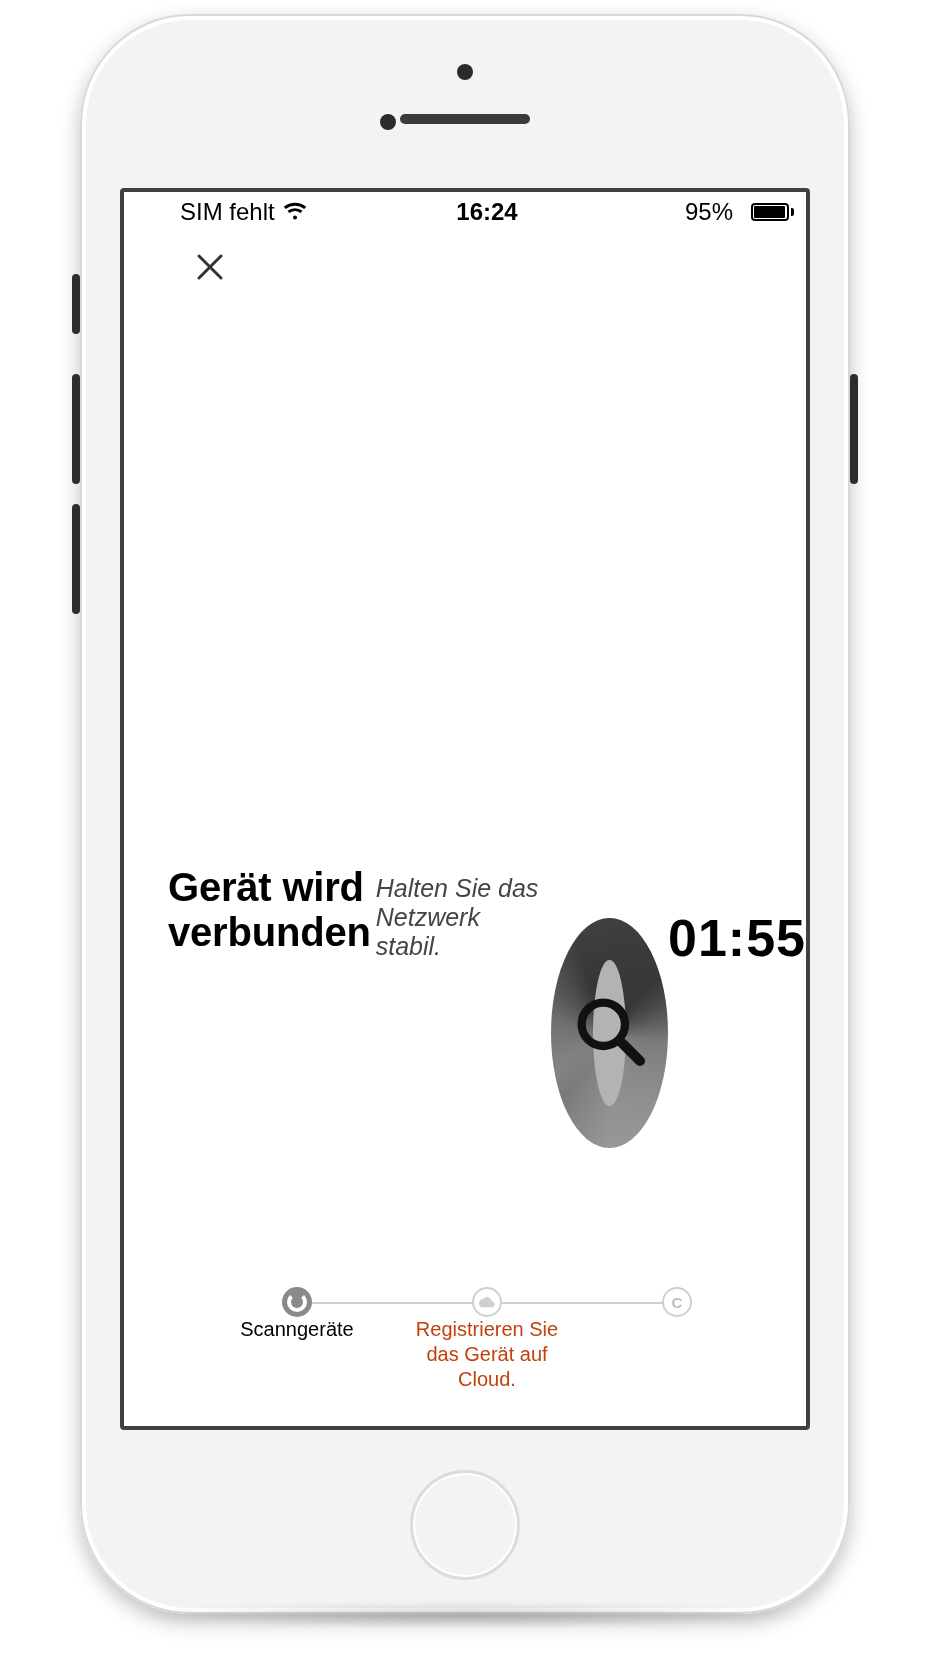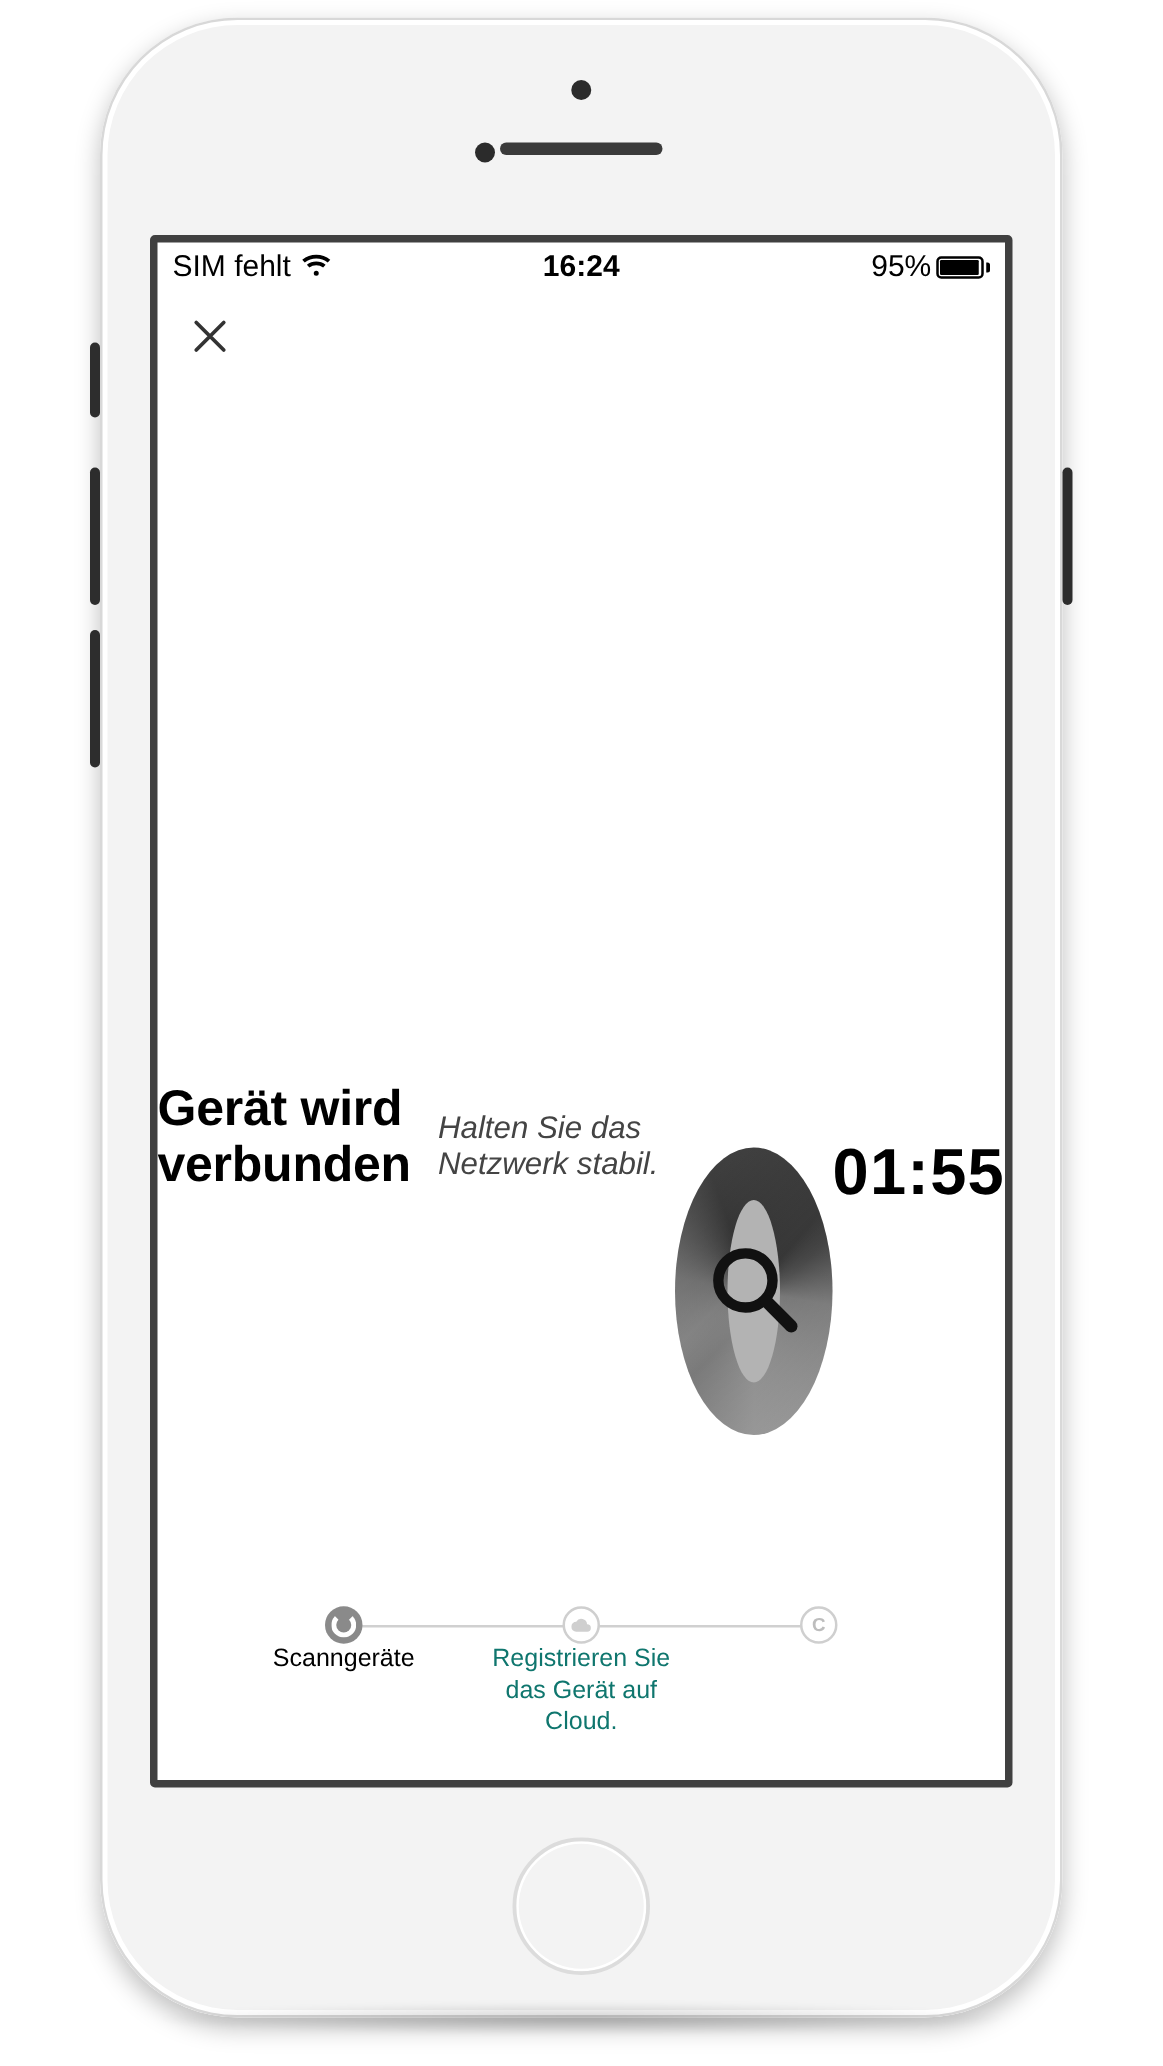--- a/index.html
+++ b/index.html
@@ -61,40 +61,41 @@
     background:#f3f3f3;
     border:3px solid #dcdcdc;
     box-shadow:inset 0 0 0 2px #fff;
   }
 
   
   .screen{
     position:absolute;
     left:40px; right:40px; top:174px; bottom:184px;
     background:#ffffff;
-    border:6px solid #404040;
+    border:4px solid #404040;
     border-radius:4px;
     overflow:hidden;
+    padding-left:44px;
   }
 
   
   .statusbar{
     position:relative;
     height:40px;
     display:flex;align-items:center;justify-content:space-between;
     padding:0 12px;
     font-size:24px;
     color:#000;
     font-weight:500;
   }
   .statusbar .center{
     position:absolute;left:0;right:0;text-align:center;font-weight:600;
   }
   .sb-left{display:flex;align-items:center;gap:8px;z-index:1;}
-  .sb-right{display:flex;align-items:center;gap:4px;z-index:1;}
+  .sb-right{display:flex;align-items:center;gap:18px;z-index:1;}
 
   .wifi-icon{display:inline-block;}
   .battery{
     display:inline-flex;align-items:center;
   }
   .battery .body{
     width:38px;height:18px;border:2px solid #000;border-radius:4px;position:relative;
   }
   .battery .fill{
     position:absolute;left:1px;top:1px;bottom:1px;width:90%;background:#000;border-radius:1px;
@@ -178,21 +179,21 @@
   }
   .step.inactive .dot{
     border:2px solid #cfcfcf;color:#cfcfcf;
   }
   .step .dot svg{width:16px;height:16px;fill:#cfcfcf;}
   .step .dot .letter{font-size:15px;font-weight:600;color:#bdbdbd;}
   .step-label{
     font-size:20px;line-height:1.25;text-align:center;max-width:170px;
   }
   .step.active .step-label{color:#000;}
-  .step.inactive .step-label{color:#0f766e;}
+  .step.inactive .step-label{color:#c2410c;}
 
   .track{
     position:absolute;top:15px;left:54%;width:170px;height:2px;background:#d0d0d0;z-index:1;
   }
   .step:last-child .track{display:none;}
 </style>
 </head>
 <body>
 
 <div class="phone">

